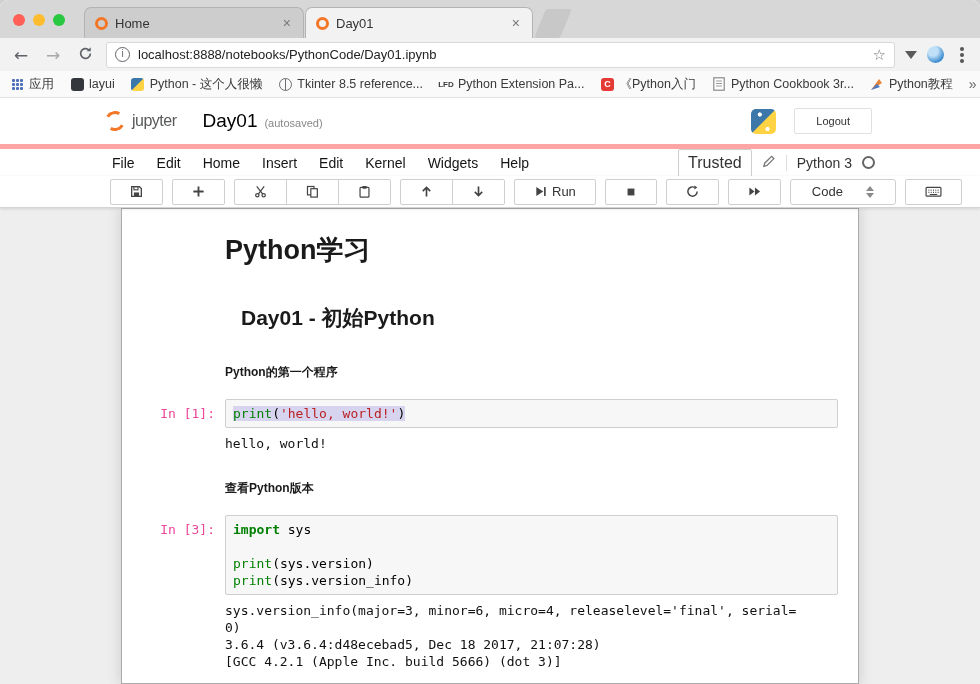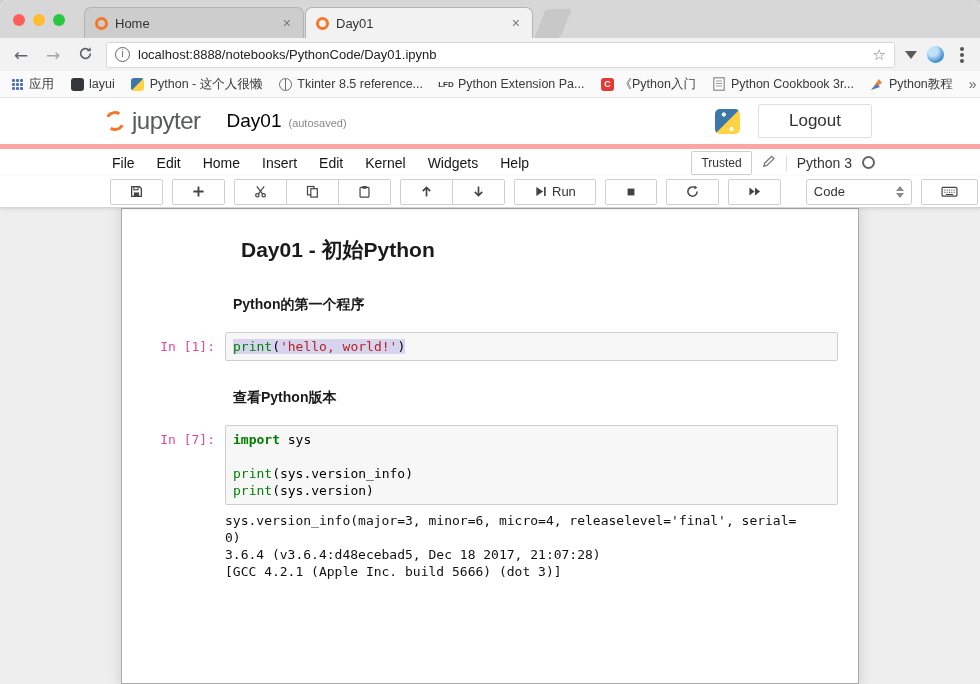--- a/index.html
+++ b/index.html
@@ -42,63 +42,63 @@
   .ic-py { width:13px; height:13px; border-radius:3px; background:linear-gradient(135deg,#3b77a8 0 49%,#ffd343 51% 100%); }
   .ic-globe { width:13px; height:13px; border-radius:50%; border:1.5px solid #6b6f73; background:linear-gradient(90deg,transparent 45%,#6b6f73 45% 55%,transparent 55%); }
   .ic-lfd { font-size:8px; font-weight:bold; color:#3a3a3a; letter-spacing:0; }
   .ic-csdn { width:13px; height:13px; border-radius:3px; background:#e53935; color:#fff; font-size:9px; font-weight:bold; display:flex; align-items:center; justify-content:center; }
   .bm-more { margin-left:auto; color:#666; font-size:14px; }
 
   
   .jp-header { height:46px; background:#fff; display:flex; align-items:center; padding:0 108px 0 105px; }
   .jp-logo { display:flex; align-items:center; gap:7px; cursor:pointer; }
   .logo-moons { width:20px; height:20px; border:3px solid #f37726; border-left-color:transparent; border-right-color:transparent; border-radius:50%; transform:rotate(-15deg); }
-  .logo-text { font-size:24px; color:#57595b; letter-spacing:-0.5px; }
+  .logo-text { font-size:16px; color:#57595b; letter-spacing:-0.5px; }
   .nb-title { font-size:19px; color:#000; margin-left:26px; cursor:text; }
   .autosave { font-size:11px; color:#888; margin-left:7px; position:relative; top:2px; }
   .spacer { flex:1; }
   .py-logo { width:25px; height:25px; border-radius:5px; margin-right:18px;
     background: radial-gradient(circle at 35% 22%, #fff 1.8px, transparent 2.4px),
                 radial-gradient(circle at 66% 80%, #fff 1.8px, transparent 2.4px),
                 linear-gradient(135deg,#3b77a8 0 49%,#ffd343 51% 100%); }
-  .logout { background:#fff; border:1px solid #e0e0e0; border-radius:2px; padding:6px 30px; font-size:17px; color:#333; cursor:pointer; font-family:inherit; }
+  .logout { background:#fff; border:1px solid #e0e0e0; border-radius:2px; padding:6px 21px; font-size:11px; color:#333; cursor:pointer; font-family:inherit; }
 
   
   .jp-menubar { height:32px; background:#fff; border-top:5px solid #fca5a5; display:flex; align-items:center; padding:0 105px 0 112px; gap:22px; font-size:14px; color:#151515; }
   .menu-item { cursor:pointer; }
   .menu-right { margin-left:auto; display:flex; align-items:center; gap:10px; }
-  .trusted { border:1px solid #cfcfcf; border-radius:2px; background:#fff; font-size:12px; color:#333; padding:4px 9px; font-family:inherit; }
+  .trusted { border:1px solid #cfcfcf; border-radius:2px; background:#fff; font-size:16px; color:#333; padding:4px 9px; font-family:inherit; }
   .mdivider { width:1px; height:16px; background:#ddd; }
   .kernel-name { font-size:14px; color:#333; }
   .kernel-circle { width:13px; height:13px; border:2px solid #666; border-radius:50%; }
 
   
   .jp-toolbar { height:32px; background:#fff; display:flex; align-items:center; padding:0 0 0 110px; gap:9px; border-bottom:1px solid #d4d4d4; box-shadow:0 1px 3px rgba(0,0,0,0.12); position:relative; z-index:3; }
   .btn-group { display:flex; }
   .tbtn { height:26px; min-width:30px; background:#fff; border:1px solid #cfcfcf; display:flex; align-items:center; justify-content:center; cursor:pointer; padding:0 19px; margin-left:-1px; }
   .btn-group .tbtn:first-child { border-radius:2px 0 0 2px; margin-left:0; }
   .btn-group .tbtn:last-child { border-radius:0 2px 2px 0; }
   .btn-group .tbtn:only-child { border-radius:2px; }
   .run-label { font-size:13px; color:#333; margin-left:5px; }
-  .cell-type { height:26px; width:106px; background:#fff; border:1px solid #cfcfcf; border-radius:3px; display:flex; align-items:center; padding:0 7px; cursor:pointer;margin-left:16px; }
+  .cell-type { height:26px; width:106px; background:#fff; border:1px solid #cfcfcf; border-radius:3px; display:flex; align-items:center; padding:0 21px; cursor:pointer; }
   .cell-type-label { font-size:13px; color:#333; flex:1; }
   .stepper { display:flex; flex-direction:column; gap:2px; align-items:center; }
   .stepper .up { width:0;height:0;border-left:4px solid transparent;border-right:4px solid transparent;border-bottom:5px solid #8a8a8a; }
   .stepper .down { width:0;height:0;border-left:4px solid transparent;border-right:4px solid transparent;border-top:5px solid #8a8a8a; }
 
   
   .jp-site { height:476px; background:#eeeeee; overflow:hidden; }
   .nb-container { width:738px; min-height:100%; margin:0 auto; background:#fff; border:1px solid #ababab; box-shadow:0 0 12px 1px rgba(87,87,87,0.2); padding-top:10px; }
   .cell { padding:5px; margin:0 1px; }
   .row { display:flex; }
   .prompt { width:97px; flex:none; text-align:right; padding:6px 10px 0 0; font-family:"DejaVu Sans Mono","Liberation Mono",monospace; font-size:13px; line-height:17px; color:#ec4899; }
   .md { flex:1; padding-right:14px; }
   .md h1 { font-size:27px; color:#1a1a1a; margin:8px 0 14px; font-weight:bold; }
   .md h2 { font-size:21px; color:#1a1a1a; margin:12px 16px 10px; font-weight:bold; }
-  .md h3 { font-size:14px; color:#1a1a1a; margin:12px 8px 8px; font-weight:bold; }
+  .md h3 { font-size:12px; color:#1a1a1a; margin:12px 0 8px; font-weight:bold; }
   .input-area { flex:1; margin-right:14px; border:1px solid #cfcfcf; border-radius:2px; background:#f7f7f7; padding:5px 7px; font-family:"DejaVu Sans Mono","Liberation Mono",monospace; font-size:13px; line-height:17px; color:#000; cursor:text; }
   .cm-line { min-height:17px; white-space:pre; }
   .tok-builtin { color:#008000; }
   .tok-kw { color:#008000; font-weight:bold; }
   .tok-str { color:#ba2121; }
   .sel { background:#d7d4f0; }
   .output-row { display:flex; }
   .output-text { flex:1; padding:7px 14px 6px 0; font-family:"DejaVu Sans Mono","Liberation Mono",monospace; font-size:13px; line-height:17px; color:#111; white-space:pre-wrap; }
 </style>
 </head>
@@ -329,20 +329,28 @@
             <rect x="1" y="2.5" width="16" height="9.5" rx="1" fill="none" stroke="#444" stroke-width="1.3"></rect>
             <path d="M3.5 5.5h1M6 5.5h1M8.5 5.5h1M11 5.5h1M13.5 5.5h1M3.5 8h1M6 8h1M8.5 8h1M11 8h1M13.5 8h1M5 10.3h8" stroke="#444" stroke-width="1.2"></path>
           </svg>
     </span>
       </div>
   </div>
 
   <div class="jp-site">
     <div class="nb-container">
 
+      <div class="cell">
+        <div class="row">
+          <div class="prompt"></div>
+          <div class="md">
+              <h1>Python学习</h1>
+            </div>
+        </div>
+      </div>
 
       <div class="cell">
         <div class="row">
           <div class="prompt"></div>
           <div class="md">
               <h2>Day01 - 初始Python</h2>
             </div>
         </div>
       </div>
 
@@ -357,40 +365,41 @@
 
       <div class="cell">
         <div class="row">
           <div class="prompt">In [1]:</div>
           <div class="input-area">
             <div class="cm-line"><span class="sel"><span class="tok-builtin">print</span><span>(</span><span class="tok-str">'hello, world!'</span><span>)</span></span></div>
           </div>
         </div>
         <div class="output-row">
           <div class="prompt"></div>
+          <div class="output-text">hello, world!</div>
         </div>
       </div>
 
       <div class="cell">
         <div class="row">
           <div class="prompt"></div>
           <div class="md">
               <h3>查看Python版本</h3>
             </div>
         </div>
       </div>
 
       <div class="cell">
         <div class="row">
-          <div class="prompt">In [7]:</div>
+          <div class="prompt">In [3]:</div>
           <div class="input-area">
             <div class="cm-line"><span class="tok-kw">import</span><span> sys</span></div>
             <div class="cm-line"></div>
+            <div class="cm-line"><span class="tok-builtin">print</span><span>(sys.version)</span></div>
             <div class="cm-line"><span class="tok-builtin">print</span><span>(sys.version_info)</span></div>
-            <div class="cm-line"><span class="tok-builtin">print</span><span>(sys.version)</span></div>
           </div>
         </div>
         <div class="output-row">
           <div class="prompt"></div>
           <div class="output-text">sys.version_info(major=3, minor=6, micro=4, releaselevel='final', serial=
 0)
 3.6.4 (v3.6.4:d48ecebad5, Dec 18 2017, 21:07:28)
 [GCC 4.2.1 (Apple Inc. build 5666) (dot 3)]</div>
         </div>
       </div>

